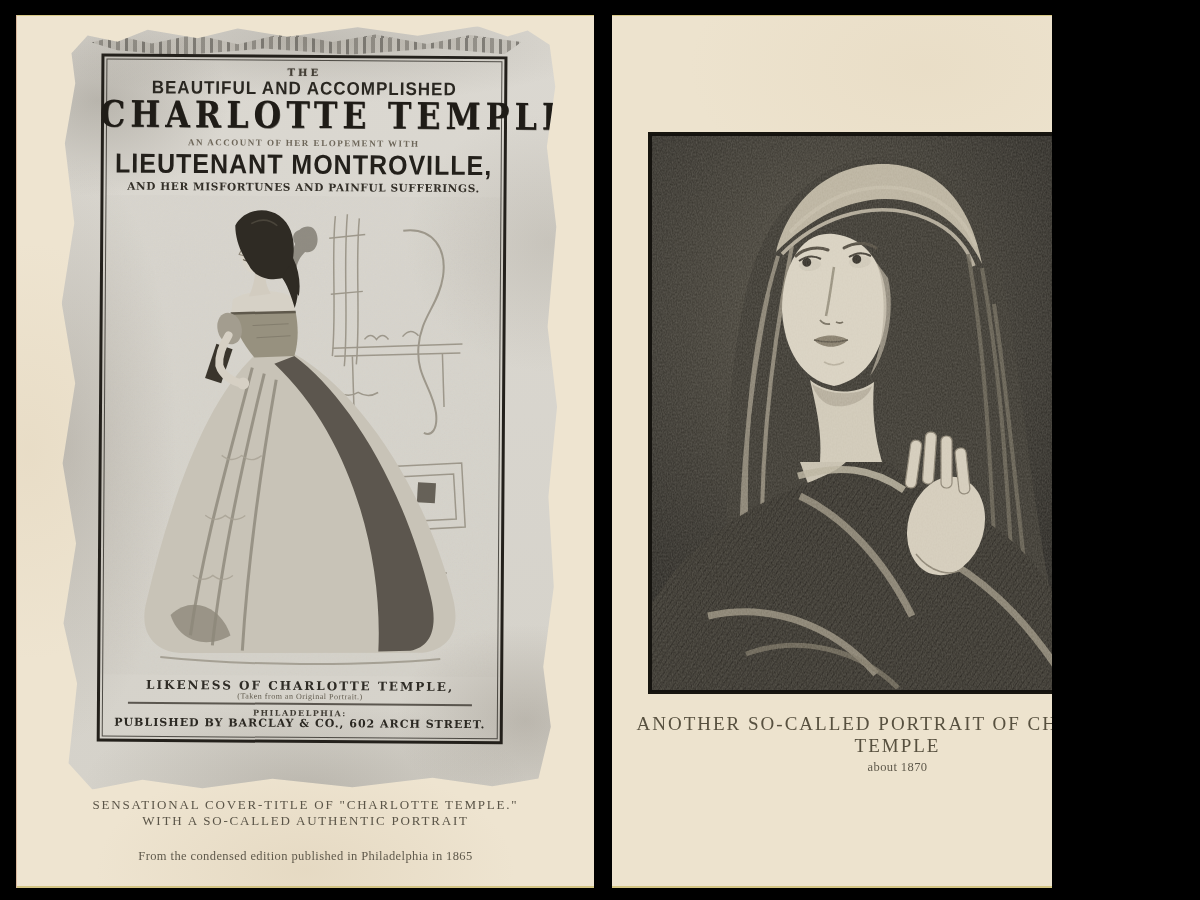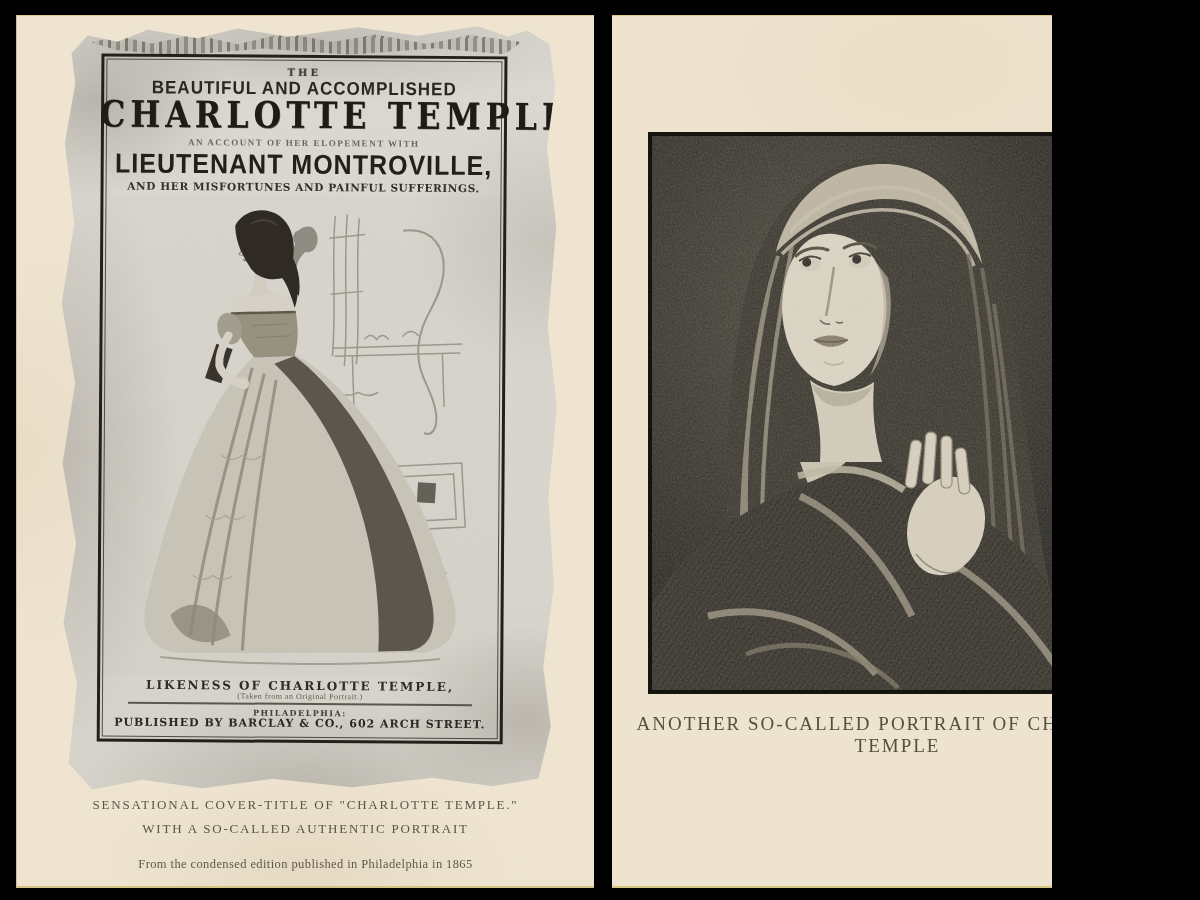--- a/index.html
+++ b/index.html
@@ -48,21 +48,21 @@
   .t-likeness{top:621px;font:bold 12px "DejaVu Serif",serif;letter-spacing:2px;color:#2e2b25;}
   .t-taken{top:634px;font:8px "Liberation Serif",serif;letter-spacing:.5px;color:#5f594c;}
   .cover-rule{position:absolute;top:645px;left:7%;width:86%;border-top:2px solid #45413a;opacity:.85;}
   .t-phila{top:650px;font:bold 8px "DejaVu Serif",serif;letter-spacing:1.5px;color:#403c34;}
   .t-published{top:659px;font:bold 11px "DejaVu Serif",serif;letter-spacing:1px;color:#2b2822;}
   .cover-art{position:absolute;left:0;top:138px;width:400px;height:480px;}
 
   
   .caption{position:absolute;left:0;right:0;text-align:center;color:#5a5447;}
   .caption .c1{font:13px "Liberation Serif",serif;letter-spacing:1.8px;}
-  .caption .c2{font:13px "Liberation Serif",serif;letter-spacing:1.8px;margin-top:8px;}
+  .caption .c2{font:13px "Liberation Serif",serif;letter-spacing:1.8px;margin-top:0;}
   .caption .c3{font:12.5px "Liberation Serif",serif;letter-spacing:.4px;margin-top:20px;color:#5f594b;}
   .caption-left{top:782px;}
   .caption-right{top:698px;color:#57503f;}
   .caption-right .c1{font-size:19px;letter-spacing:2px;}
   .caption-right .c3{margin-top:3px;}
 
   
   .portrait{position:absolute;left:36px;top:117px;width:463px;height:558px;background:#2b2925;
     border:2px solid #17150f;box-sizing:content-box;}
   .portrait svg{display:block;}
@@ -256,16 +256,17 @@
           <path d="M266,420 C280,438 300,444 314,434" stroke="#8a8272" stroke-width="1.5" fill="none"></path>
         </g>
 
         <rect width="463" height="558" filter="url(#engraveGrain)" opacity="0.38"></rect>
         <rect width="463" height="558" fill="none" stroke="#14120e" stroke-width="4"></rect>
       </svg>
     </div>
 
     <div class="caption caption-right">
       <div class="c1">ANOTHER SO-CALLED PORTRAIT OF CHARLOTTE TEMPLE</div>
+      <div class="c3">about 1870</div>
     </div>
   </div>
 
 </div>
 
 </body></html>

